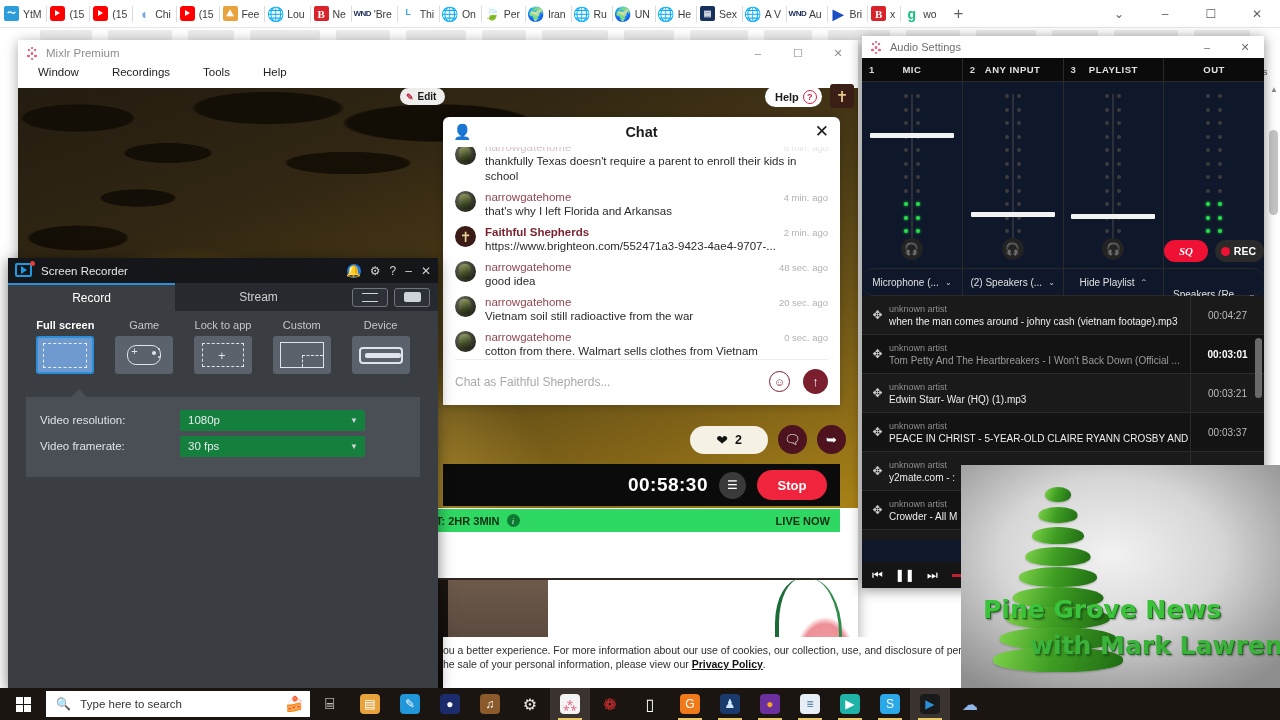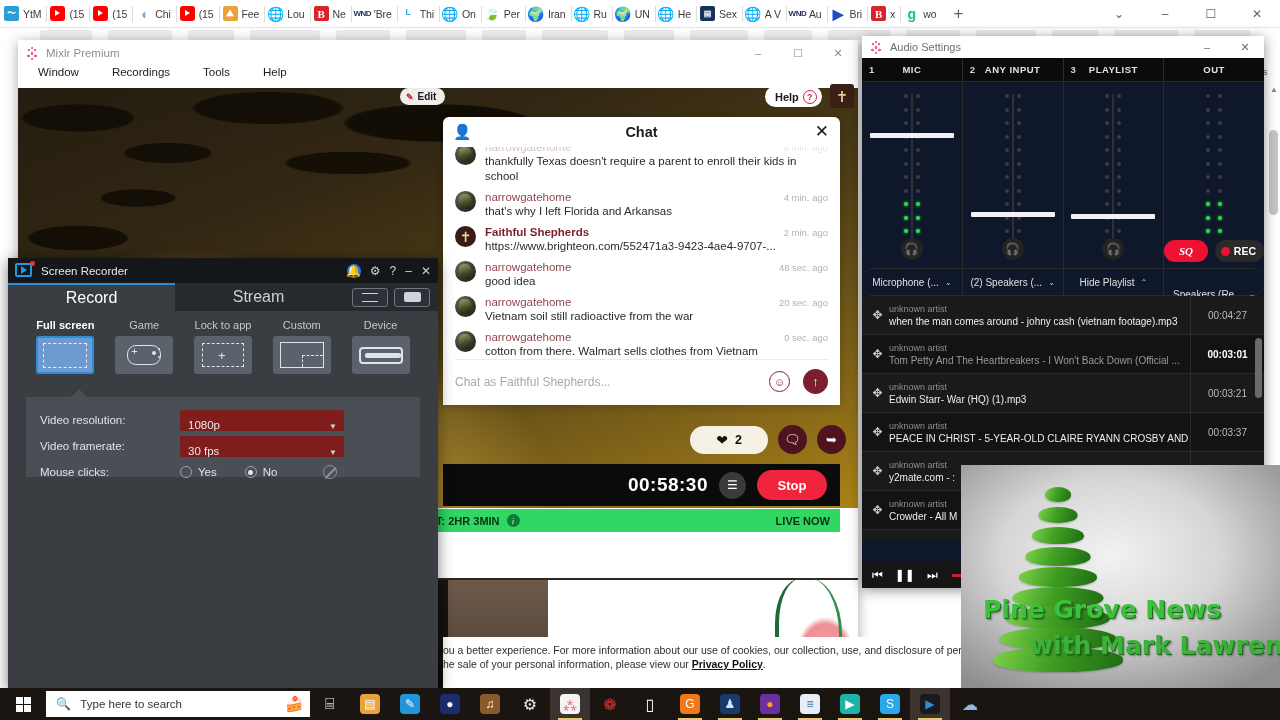--- a/index.html
+++ b/index.html
@@ -263,21 +263,21 @@
     border-left:6px solid #1f9ae0; border-top:4px solid transparent; border-bottom:4px solid transparent; }
   #rec-logo .dt { position:absolute; right:-1px; top:-1px; width:5px;height:5px;border-radius:50%;background:#e03b3b;}
   #rec-title .rt { font-size:11.5px; color:#e7e7e7; }
   #rec-title .icons { margin-left:auto; display:flex; align-items:center; gap:9px; }
   #rec-title .bell { width:14px;height:14px;border-radius:50%;background:#1f7ae0;color:#fff;
     font-size:8px;display:flex;align-items:center;justify-content:center;}
   #rec-title .icons span { color:#cfcfcf; font-size:12px; }
 
   #rec-tabs { height:28px; background:#26292e; display:flex; align-items:stretch; position:relative; }
   #rec-tabs .rtab { flex:0 0 167px; display:flex;align-items:center;justify-content:center;
-    font-size:16px; color:#cfcfcf; }
+    font-size:12px; color:#cfcfcf; }
   #rec-tabs .rtab.active { background:#3a3d42; color:#fff; border-top:2px solid #2a8fd8; }
   #rec-tabs .tbtns { margin-left:auto; display:flex; align-items:center; gap:6px; padding-right:8px; }
   #rec-tabs .tbtn { width:36px;height:19px;border:1px solid #6e757d;border-radius:3px;background:#2d3036;
     display:flex;align-items:center;justify-content:center; }
   #rec-tabs .tbtn .m1 { width:16px;height:9px;border:1.5px solid #cfd4da; border-left:0;border-right:0;}
   #rec-tabs .tbtn .m2 { width:17px;height:10px;background:#cfd4da;border-radius:2px; }
 
   #rec-modes { height:78px; display:flex; padding:8px 18px 0 18px; gap:0; }
   .mode { flex:1; display:flex; flex-direction:column; align-items:center; gap:5px; }
   .mode .ml { font-size:11px; color:#c3c8ce; }
@@ -296,22 +296,22 @@
   .mode .cust::after{content:"";position:absolute;right:0;bottom:0;width:20px;height:11px;border-left:1.2px dashed #dfe4ea;border-top:1.2px dashed #dfe4ea;}
   .mode .dev { width:44px;height:17px;border:2px solid #dfe4ea;border-radius:4px;position:relative;}
   .mode .dev::after{content:"";position:absolute;left:4px;top:4px;width:36px;height:5px;background:#dfe4ea;border-radius:2px;}
 
   #rec-arrow { position:absolute; left:63px; top:131px; width:0;height:0;
     border-left:8px solid transparent;border-right:8px solid transparent;border-bottom:8px solid #4a4e55; }
   #rec-settings { position:absolute; left:18px; top:139px; width:394px; height:80px; background:#4a4e55;
     padding:10px 14px 0 14px; }
   .srow { display:flex; align-items:center; height:26px; }
   .srow .lbl { width:140px; font-size:11.5px; color:#dfe3e8; }
-  .sel-box { width:164px;height:21px;background:#7f1d1d;border-radius:2px;
-    display:flex;align-items:flex-end;padding:0 8px; font-size:11.5px;color:#e6e9ed; position:relative; }
+  .sel-box { width:185px;height:21px;background:#15803d;border-radius:2px;
+    display:flex;align-items:center;padding:0 8px; font-size:11.5px;color:#e6e9ed; position:relative; }
   .sel-box .car { position:absolute; right:7px; font-size:8px; color:#cfd4da; }
   .radio { display:flex; align-items:center; gap:6px; margin-right:28px; }
   .radio .rc { width:12px;height:12px;border-radius:50%;border:1.5px solid #9aa1a9; position:relative; }
   .radio.on .rc::after { content:""; position:absolute; left:2.5px;top:2.5px;width:5px;height:5px;
     border-radius:50%; background:#e4e8ed; }
   .radio .rl { font-size:11.5px; color:#dfe3e8; }
   .noicon { width:14px;height:14px;border-radius:50%;border:1.5px solid #8e959d; position:relative; margin-left:18px;}
   .noicon::after{content:"";position:absolute;left:-1px;top:5.5px;width:15px;height:1.5px;background:#8e959d;
     transform:rotate(-45deg);}
 
@@ -756,32 +756,20 @@
           <span class="car">▼</span>
         </span>
       </div>
       <div class="srow">
         <span class="lbl">Video framerate:</span>
         <span class="sel-box">
           <span>30 fps</span>
           <span class="car">▼</span>
         </span>
       </div>
-      <div class="srow">
-        <span class="lbl">Mouse clicks:</span>
-        <span class="radio">
-          <span class="rc"></span>
-          <span class="rl">Yes</span>
-        </span>
-        <span class="radio on">
-          <span class="rc"></span>
-          <span class="rl">No</span>
-        </span>
-        <span class="noicon"></span>
-      </div>
     </div>
 
   </div>
 
   <div id="audio">
     <div id="a-title">
       <span class="mixlr-dot" style="margin-right:7px;"></span>
       <span class="at">Audio Settings</span>
       <span class="awc">
         <span>–</span>

